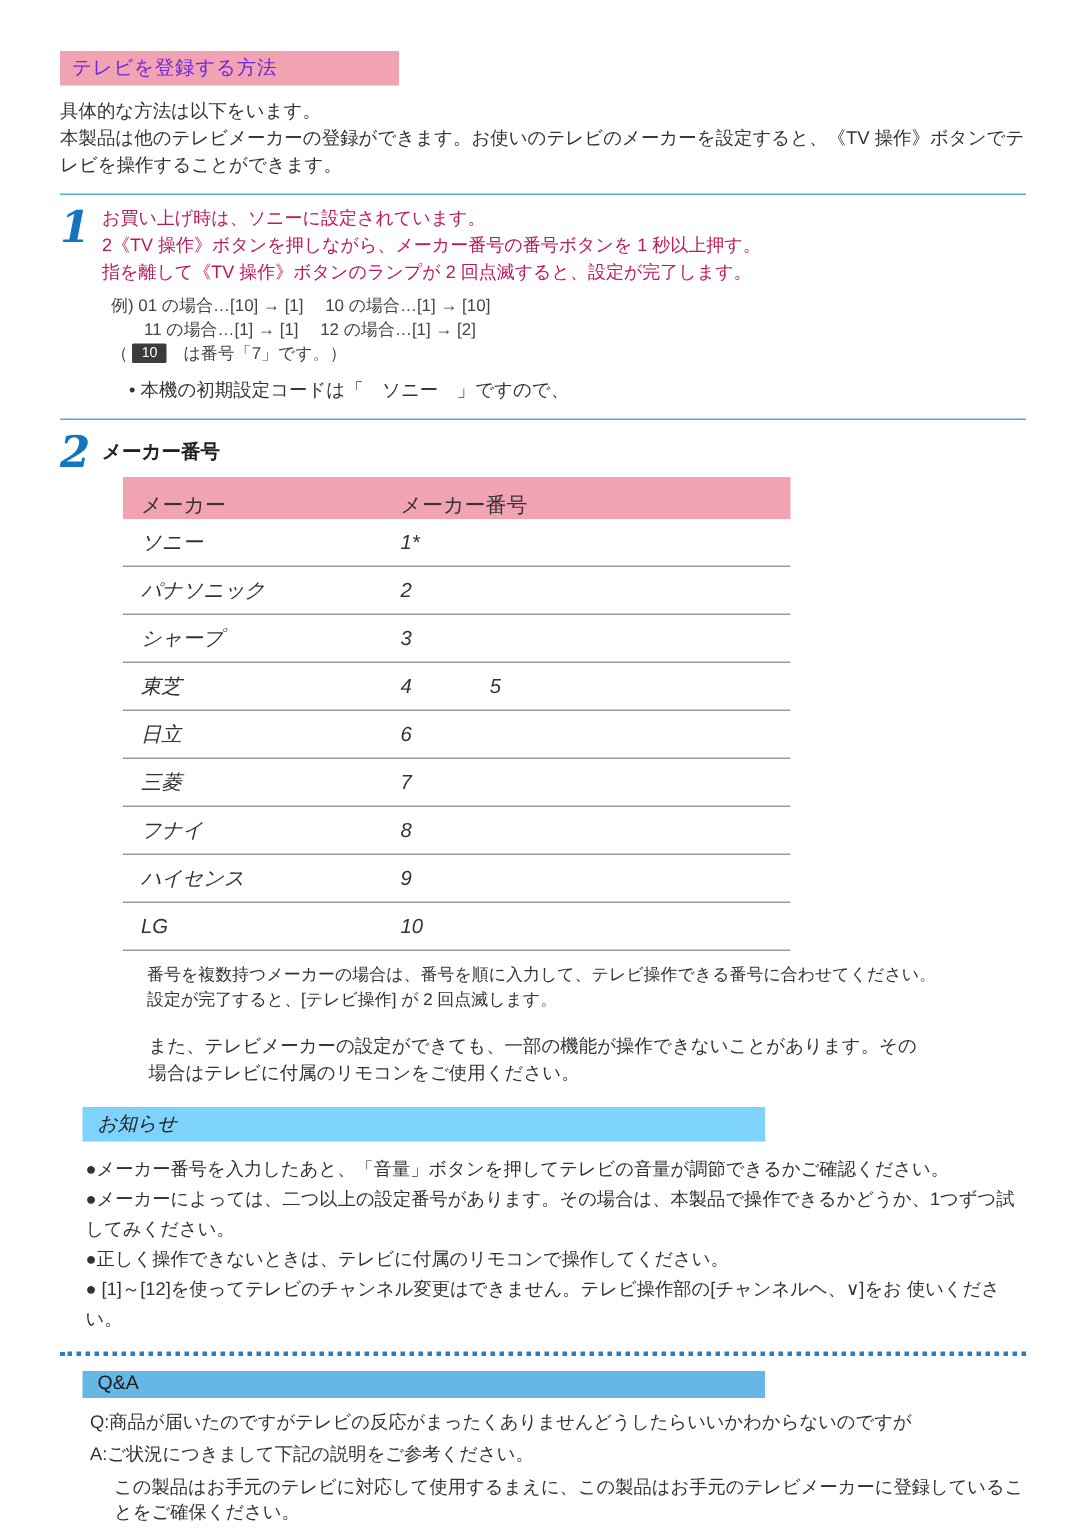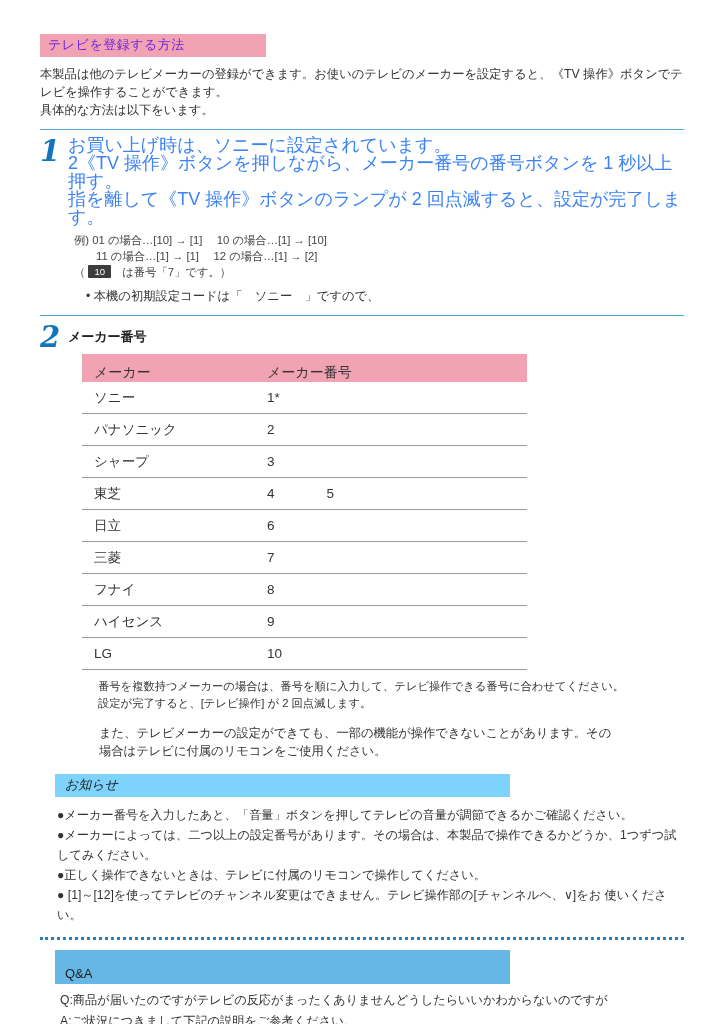--- a/index.html
+++ b/index.html
@@ -14,65 +14,65 @@
   }
   .intro { margin-top:8px; font-size:12.3px; line-height:18px; color:#333; }
   .rule { margin-top:10px; border-top:1px solid #58a8d6; height:0; }
   .step { display:flex; margin-top:6px; }
   .step-num {
     width:26px; font-family:"DejaVu Serif","Liberation Serif",serif;
     font-style:italic; font-weight:bold; font-size:29px; line-height:30px;
     color:#1376bd; flex-shrink:0;
   }
   .step-body { flex:1; padding-left:2px; }
-  .s1line { font-size:18px; line-height:18px; color:#3b82f6; }
+  .s1line { font-size:12px; line-height:18px; color:#be185d; }
   .example { margin-top:6px; margin-left:6px; font-size:11.3px; line-height:16px; color:#444; }
   .ex-indent { margin-left:22px; }
   .badge {
     display:inline-block; background:#3c3c3c; color:#fff; font-size:9.5px;
     line-height:13px; padding:0 6px; border-radius:1px; vertical-align:1px;
   }
   .bullet-line { margin-top:8px; margin-left:18px; font-size:12.3px; line-height:17px; color:#333; }
   .step2-title { font-size:13px; font-weight:bold; color:#222; line-height:22px; padding-top:4px; }
   .tbl { width:445px; margin:6px 0 0 14px; }
   .tbl-head { background:#f2a3b3; height:28px; display:flex; align-items:flex-end; font-size:14px; color:#333; }
   .tbl-head .c1 { width:185px; padding-left:12px; }
-  .tbl-row { height:32px; display:flex; align-items:center; border-bottom:1px solid #9b9b9b; font-size:13.5px; color:#333; }
+  .tbl-row { height:32px; display:flex; align-items:center; border-bottom:1px solid #9b9b9b; font-size:13.5px; color:#333;font-style:italic; }
   .tbl-row .c1 { width:185px; padding-left:12px; }
   .n2 { display:inline-block; margin-left:52px; }
   .tbl-notes { margin:8px 0 0 30px; font-size:11.3px; line-height:17px; color:#333; }
   .caution { margin:12px 0 0 18px; font-size:12.3px; line-height:18px; color:#333; }
   .caution .cont { padding-left:13px; }
   .notice-bar {
     width:455px; margin:14px 0 0 15px; background:#7dd3fc;
     padding:2px 8px 3px 10px; font-size:13px; color:#222;font-style:italic;
   }
   .notice-items { margin:8px 0 0 17px; font-size:12.2px; line-height:20px; color:#333; }
   .dotted { margin-top:12px; border-top:3px dotted #2a7fc2; height:0; }
   .qa-bar {
     width:455px; margin:10px 0 0 15px; background:#67b7e6;
-    padding:16px 8px 3px 10px; font-size:13px; color:#1b1b1b;
+    padding:0 8px 3px 10px; font-size:13px; color:#1b1b1b;
   }
   .qa-block { margin-top:8px; font-size:12.2px; line-height:17px; color:#333; }
   .qa-q { margin-left:20px; }
   .qa-a { margin-left:20px; margin-top:4px; }
   .qa-d1 { margin-left:36px; margin-top:5px; }
 </style>
 </head>
 <body>
 
 <div class="page">
 
   <div class="title-bar">
     <span>テレビを登録する方法</span>
   </div>
 
   <div class="intro">
+    <div>具体的な方法は以下をいます。</div>
     <div>本製品は他のテレビメーカーの登録ができます。お使いのテレビのメーカーを設定すると、《TV 操作》ボタンでテレビを操作することができます。</div>
-    <div>具体的な方法は以下をいます。</div>
   </div>
 
   <div class="rule"></div>
 
   <div class="step">
     <div class="step-num">1</div>
     <div class="step-body">
       <div class="s1line">お買い上げ時は、ソニーに設定されています。</div>
       <div class="s1line">2《TV 操作》ボタンを押しながら、メーカー番号の番号ボタンを 1 秒以上押す。</div>
       <div class="s1line">指を離して《TV 操作》ボタンのランプが 2 回点滅すると、設定が完了します。</div>

